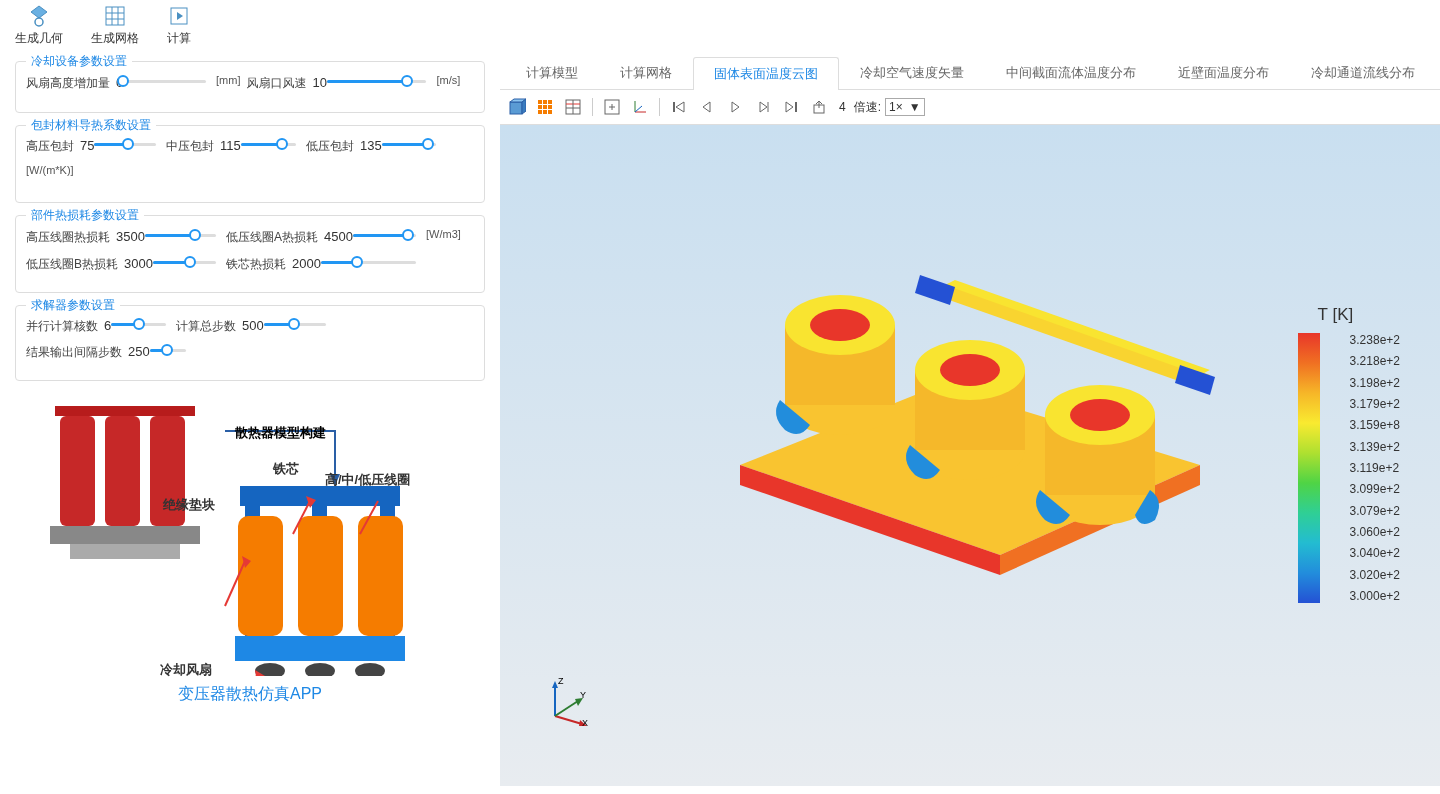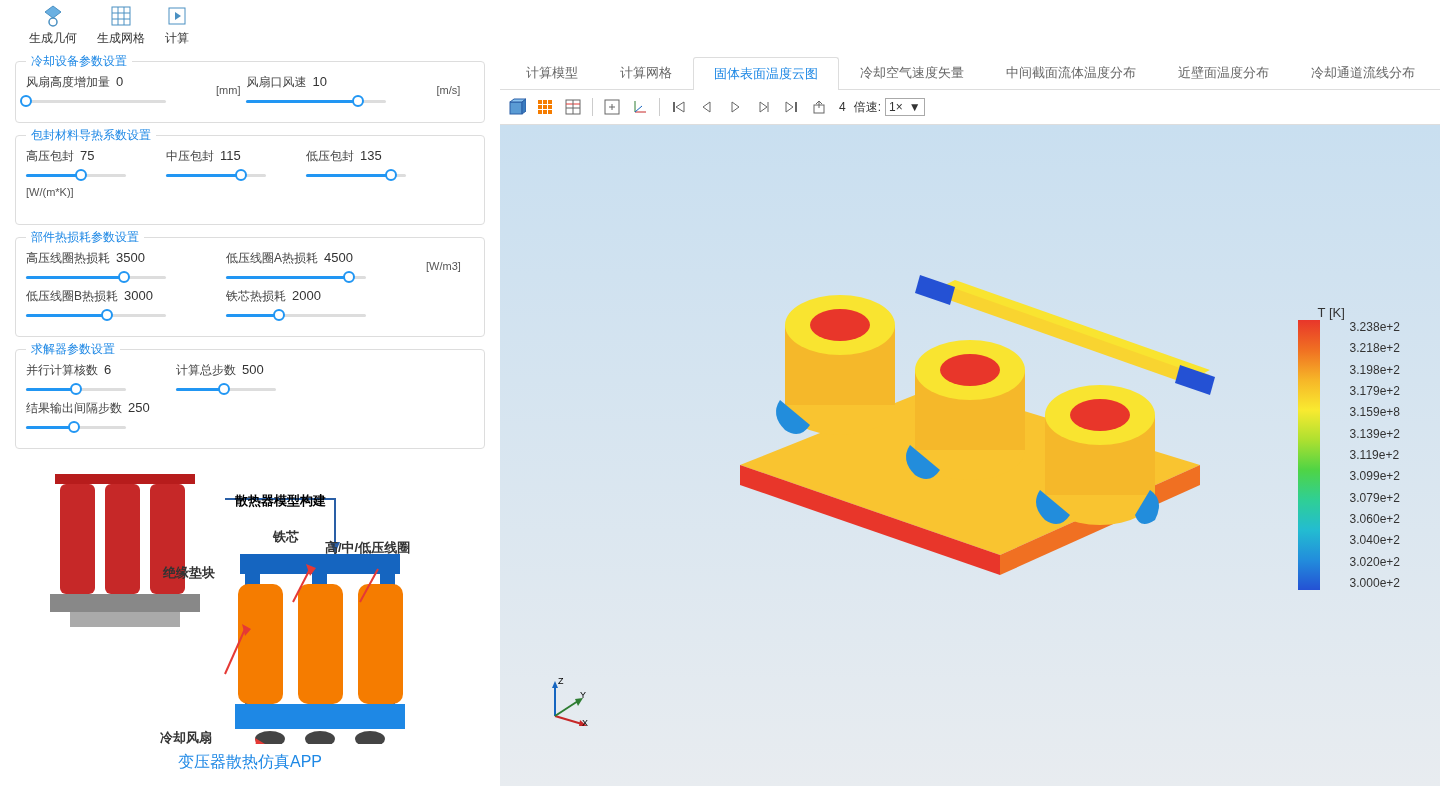--- a/index.html
+++ b/index.html
@@ -1,30 +1,30 @@
 <!DOCTYPE html>
 <html><head>
 <meta charset="utf-8">
 <style>
 * { box-sizing: border-box; margin: 0; padding: 0; }
 body { font-family: "Microsoft YaHei", Arial, sans-serif; font-size: 12px; color: #333; background: #fff; width: 1440px; height: 794px; overflow: hidden; }
 
-.toolbar-top { display: flex; gap: 20px; padding: 4px 29px; border-bottom: 0px; }
+.toolbar-top { display: flex; gap: 28px; padding: 4px 15px; border-bottom: 0px; }
 .tool-btn { display: flex; flex-direction: column; align-items: center; cursor: pointer; gap: 2px; }
 .tool-btn .ticon { width: 24px; height: 24px; }
 .tool-btn .tlabel { font-size: 12px; color: #333; }
 
 .main { display: flex; height: 735px; }
 .left-panel { width: 500px; padding: 10px 15px; overflow: auto; }
 .right-panel { flex: 1; display: flex; flex-direction: column; padding-top: 5px; }
 
 .section { border: 1px solid #ddd; border-radius: 4px; padding: 12px 10px 10px; margin-bottom: 12px; position: relative; }
 .section-title { position: absolute; top: -9px; left: 10px; background: #fff; padding: 0 5px; font-size: 12px; color: #1e88e5; }
 .params-row { display: flex; flex-wrap: wrap; align-items: center; }
-.param { display: flex; flex-direction: column; margin-right: 10px; margin-bottom: 5px; }
+.param { display: flex; flex-direction: row; margin-right: 10px; margin-bottom: 5px; }
 .param-top { display: flex; align-items: baseline; gap: 6px; margin-bottom: 4px; }
 .param-label { font-size: 12px; color: #444; white-space: nowrap; }
 .param-value { font-size: 13px; color: #333; }
 .unit { font-size: 11px; color: #555; align-self: flex-end; padding-bottom: 16px; }
 .slider { position: relative; height: 12px; width: 140px; }
 .slider .track { position: absolute; top: 5px; height: 3px; width: 100%; background: #ddd; border-radius: 2px; }
 .slider .fill { position: absolute; top: 5px; height: 3px; background: #2196f3; border-radius: 2px; }
 .slider .thumb { position: absolute; top: 0; width: 12px; height: 12px; border-radius: 50%; background: #fff; border: 2px solid #2196f3; }
 .slider.w100 { width: 100px; }
 
@@ -37,21 +37,21 @@
 .tab.active { color: #1e88e5; border-color: #ddd; border-radius: 3px 3px 0 0; background: #fff; position: relative; top: 1px; }
 
 .viz-toolbar { display: flex; align-items: center; gap: 4px; padding: 5px; border-bottom: 1px solid #ddd; }
 .viz-btn { width: 24px; height: 24px; border: 1px solid transparent; display: flex; align-items: center; justify-content: center; cursor: pointer; color: #555; border-radius: 2px; }
 .viz-sep { width: 1px; height: 18px; background: #ccc; margin: 0 3px; }
 .speed-select { border: 1px solid #aaa; font-size: 12px; padding: 1px 3px; background: #fff; display:flex; align-items:center; gap:6px;}
 
 .viewport { flex: 1; position: relative; background: linear-gradient(#c9dff0, #e8ecf0); }
 
 .legend { position: absolute; right: 40px; top: 180px; }
-.legend-title { font-size: 13px; margin-left: 20px; }
+.legend-title { font-size: 17px; margin-bottom: 8px; margin-left: 20px; }
 .legend-body { display: flex; gap: 24px; }
 .legend-bar { width: 22px; height: 270px; background: linear-gradient(to bottom, #e8362a, #f07022, #f6b628, #f9ea30, #aee030, #4fd445, #2fcf95, #23bcd1, #228ddc, #2451d4); }
 .legend-values { display: flex; flex-direction: column; justify-content: space-between; height: 270px; margin-left: 6px; font-size: 12px; }
 
 .axis-triad { position: absolute; bottom: 60px; left: 40px; width: 50px; height: 50px; }
 
 .model-3d { position: absolute; left: 180px; top: 100px; width: 560px; height: 360px; }
 </style>
 </head>
 <body>

